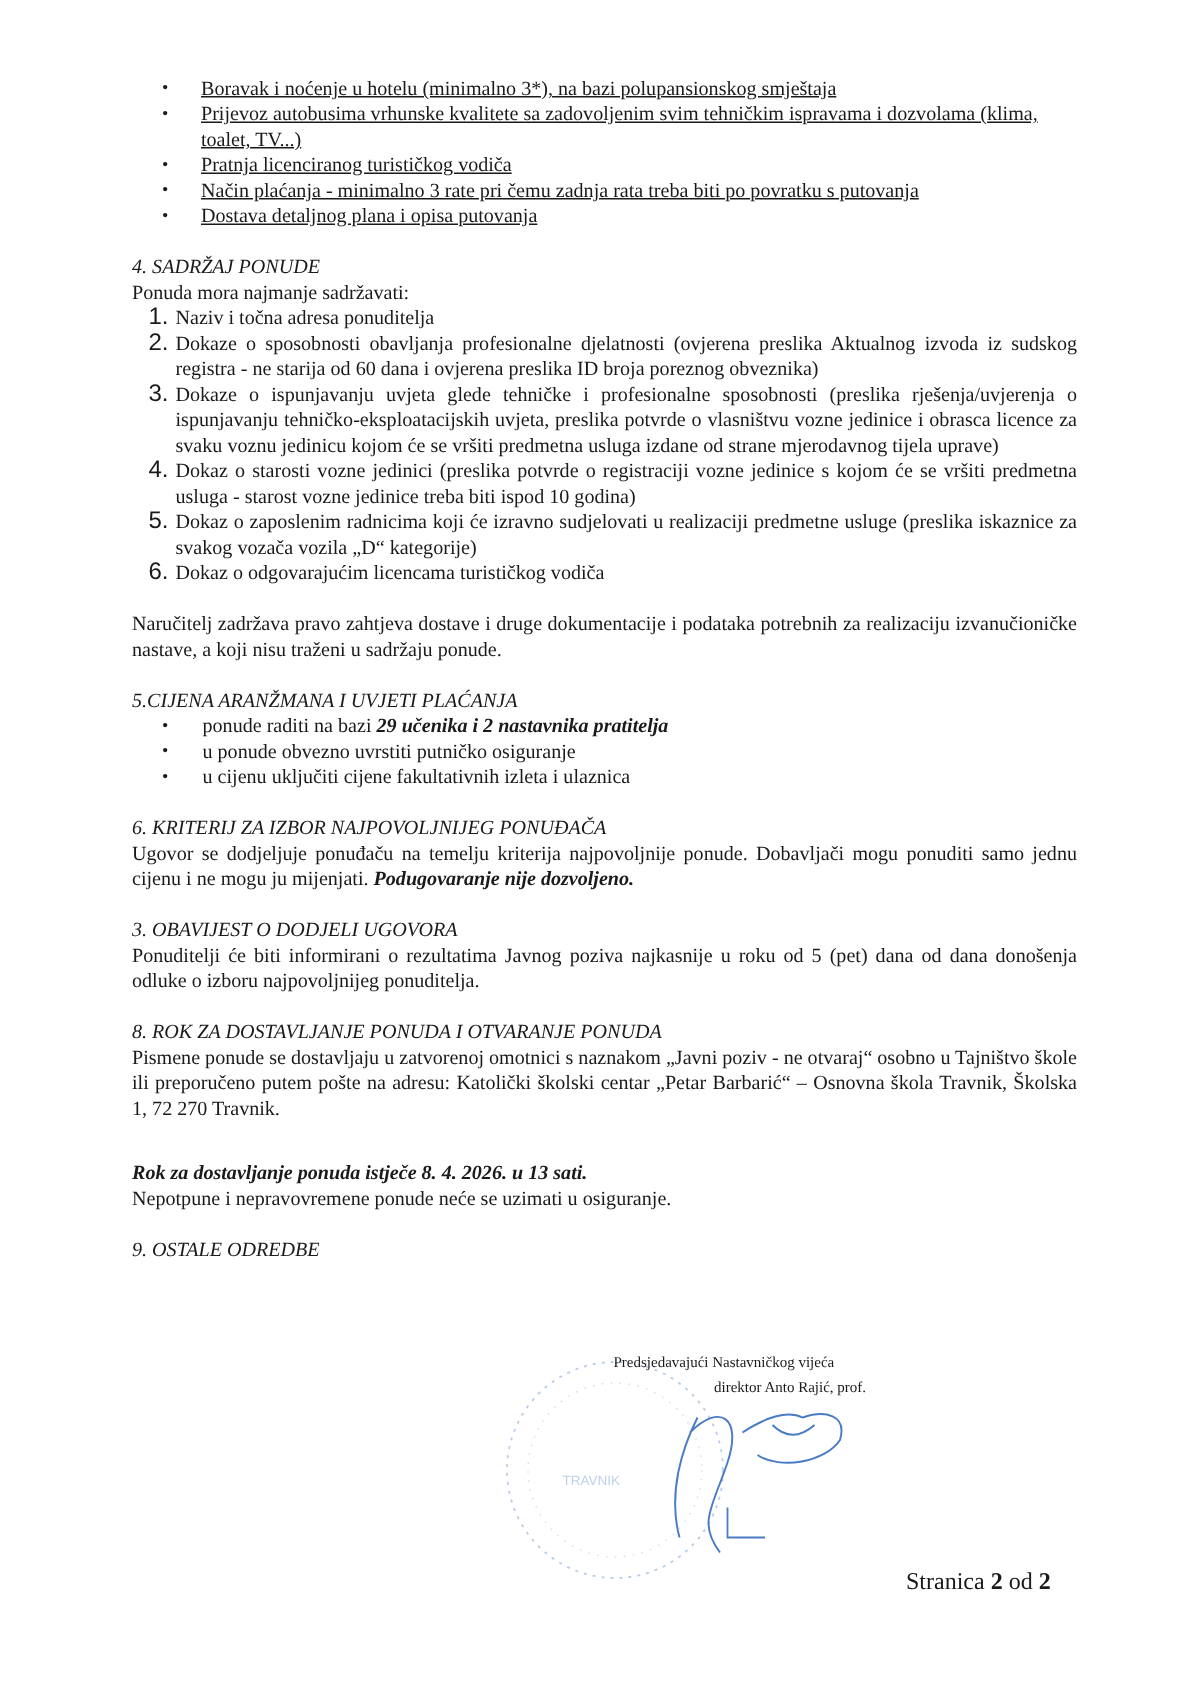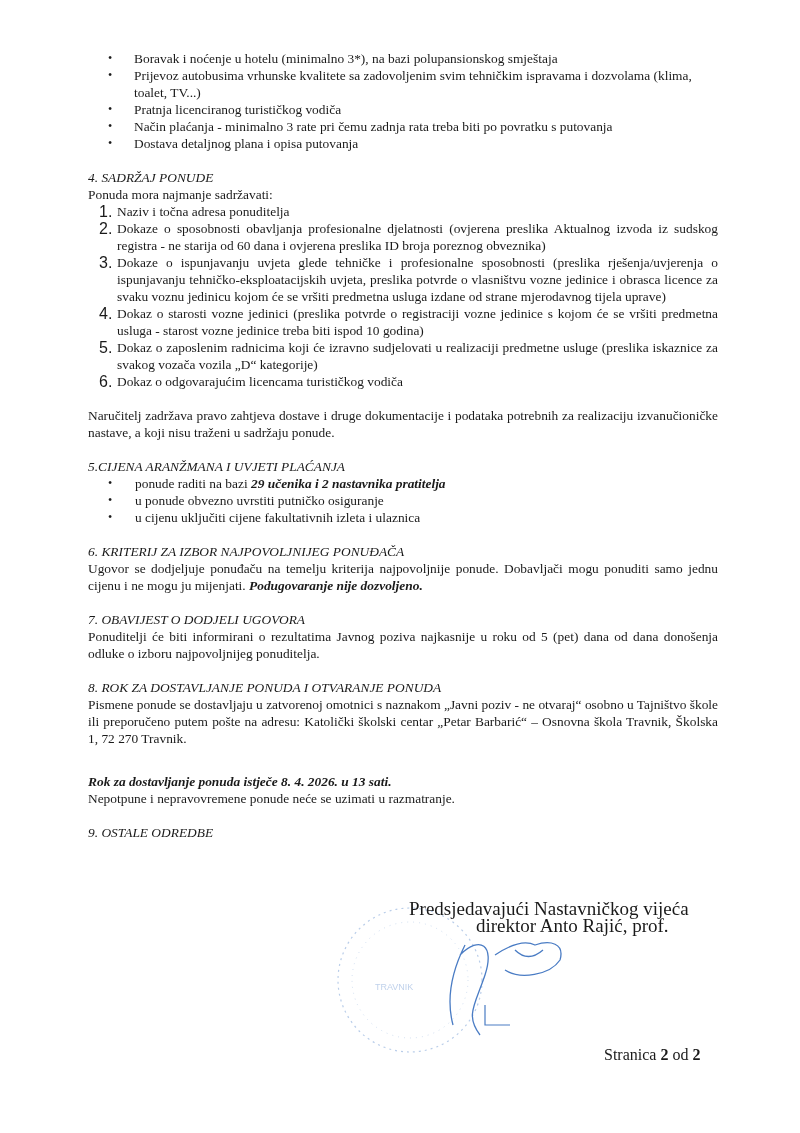--- a/index.html
+++ b/index.html
@@ -5,33 +5,33 @@
   html, body { margin: 0; padding: 0; background: #ffffff; }
   body {
     width: 800px; height: 1133px; position: relative; overflow: hidden;
     font-family: "Liberation Serif", serif; font-size: 13.4px; color: #1a1a1a;
     line-height: 17px;
   }
   .page { position: absolute; left: 88px; top: 50px; width: 630px; }
   ul.bullets { margin: 0; padding: 0; list-style: none; }
   ul.bullets li { position: relative; padding-left: 47px; }
   ul.bullets li::before { content: "\2022"; position: absolute; left: 20px; top: 0; font-size: 12px; }
-  ul.first li { padding-left: 46px; }
+  ul.first li { padding-left: 46px; text-decoration: underline; }
   h3.sec {
     margin: 0; font-size: 13.4px; font-weight: normal; font-style: italic;
   }
   p { margin: 0; text-align: justify; }
   ol.num { margin: 0; padding: 0; list-style: none; }
   ol.num li { position: relative; padding-left: 24px; margin-left: 5px; text-align: justify; }
   ol.num li .n { position: absolute; left: 6px; top: 0; font-family: "Liberation Sans", sans-serif; font-size: 16px; }
   .gap-lg { height: 17px; }
   .gap-md { height: 17px; }
   .bi { font-weight: bold; font-style: italic; margin-top: 26px; }
   .sig {
-    position: absolute; left: 409px; top: 900px; font-size: 19px; line-height: 17px;
+    position: absolute; left: 409px; top: 900px; font-size: 10px; line-height: 17px;
   }
   .sig .l2 { padding-left: 67px; }
   .pageno { position: absolute; left: 604px; top: 1046px; font-size: 16px; }
   .pageno b { font-weight: bold; }
   .stamp {
     position: absolute; left: 335px; top: 885px; width: 230px; height: 200px;
   }
 </style>
 </head>
 <body>
@@ -77,31 +77,31 @@
   <div class="gap-lg"></div>
 
   <section>
     <h3 class="sec">6. KRITERIJ ZA IZBOR NAJPOVOLJNIJEG PONUĐAČA</h3>
     <p><span>Ugovor se dodjeljuje ponuđaču na temelju kriterija najpovoljnije ponude. Dobavljači mogu ponuditi samo jednu cijenu i ne mogu ju mijenjati. </span><span class="bi">Podugovaranje nije dozvoljeno.</span></p>
   </section>
 
   <div class="gap-lg"></div>
 
   <section>
-    <h3 class="sec">7. OBAVIJEST O DODJELI UGOVORA</h3>
+    <h3 class="sec">3. OBAVIJEST O DODJELI UGOVORA</h3>
     <p>Ponuditelji će biti informirani o rezultatima Javnog poziva najkasnije u roku od 5 (pet) dana od dana donošenja odluke o izboru najpovoljnijeg ponuditelja.</p>
   </section>
 
   <div class="gap-lg"></div>
 
   <section>
     <h3 class="sec">8. ROK ZA DOSTAVLJANJE PONUDA I OTVARANJE PONUDA</h3>
     <p>Pismene ponude se dostavljaju u zatvorenoj omotnici s naznakom „Javni poziv - ne otvaraj“ osobno u Tajništvo škole ili preporučeno putem pošte na adresu:  Katolički školski centar „Petar Barbarić“ – Osnovna škola Travnik, Školska 1, 72 270 Travnik.</p>
     <p class="bi">Rok za dostavljanje ponuda istječe 8. 4. 2026. u 13 sati.</p>
-    <p>Nepotpune i nepravovremene ponude neće se uzimati u razmatranje.</p>
+    <p>Nepotpune i nepravovremene ponude neće se uzimati u osiguranje.</p>
   </section>
 
   <div class="gap-lg"></div>
 
   <section>
     <h3 class="sec">9. OSTALE ODREDBE</h3>
   </section>
 </div>
 
 <svg class="stamp" viewBox="0 0 230 200">

